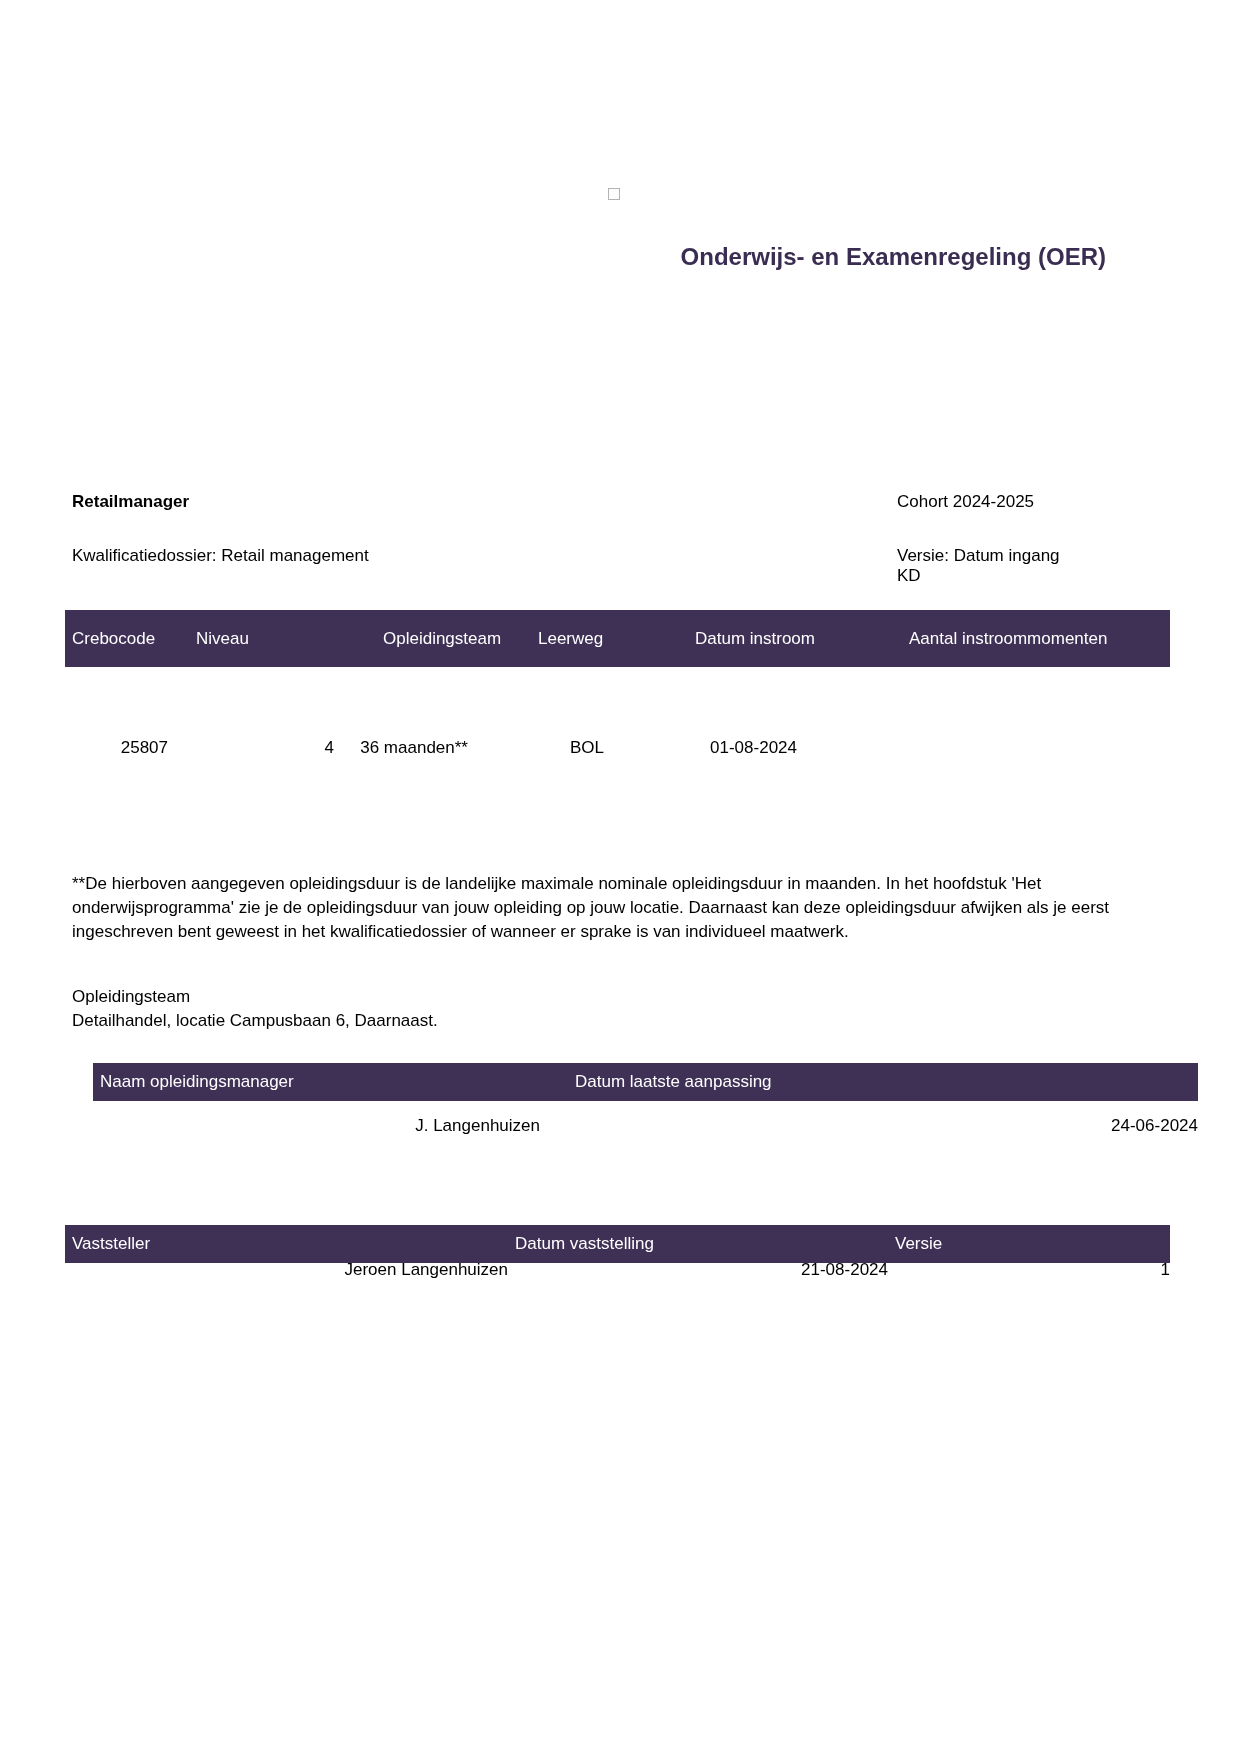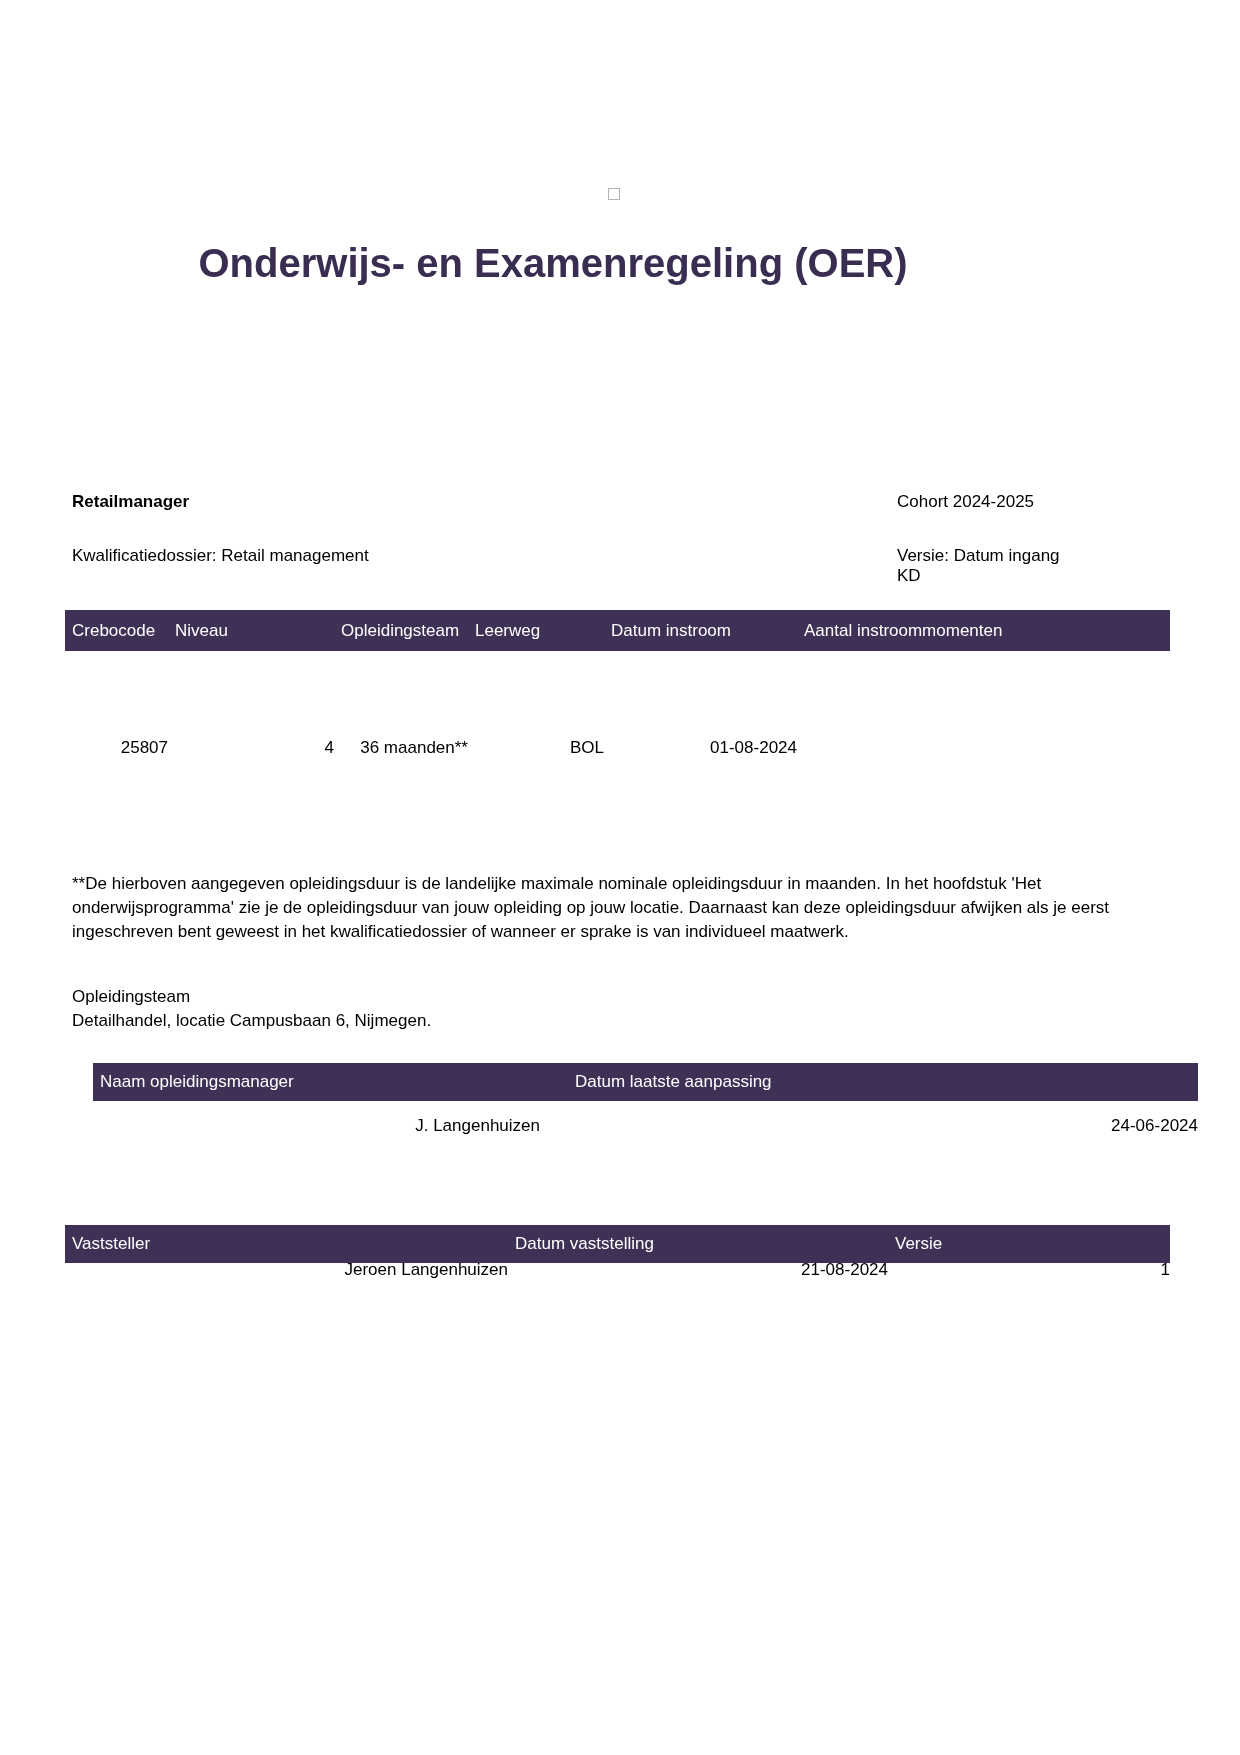--- a/index.html
+++ b/index.html
@@ -22,24 +22,24 @@
   }
   .broken-img{
     position:absolute;
     left:608px;top:188px;
     width:10px;height:10px;
     border:1px solid var(--placeholder-border);
     background:#fdfdfd;
   }
   .doc-title{
     position:absolute;
-    left:0;top:214px;
+    left:0;top:227px;
     width:1106px;
-    text-align:center;
-    font-size:40px;
+    text-align:right;
+    font-size:24px;
     font-weight:bold;
     color:var(--title-color);
     letter-spacing:0px;
   }
   .info-line{position:absolute;left:0;width:1044px;height:22px;}
   .info-left{position:absolute;left:72px;top:0;}
   .info-right{position:absolute;left:897px;top:0;}
   .bold{font-weight:bold;}
 
   .tbl{position:absolute;left:65px;width:1105px;}
@@ -57,21 +57,21 @@
     color:var(--text-color);
     text-align:right;
   }
   .cell{padding-left:7px;white-space:nowrap;overflow:hidden;}
 
   .cols-program{grid-template-columns:103px 166px 134px 136px 193px 1fr;}
   .cols-manager{grid-template-columns:475px 1fr;}
   .cols-approval{grid-template-columns:443px 380px 1fr;}
 
   #program-table{top:610px;}
-  #program-table .tbl-head{height:41px;}
+  #program-table .tbl-head{height:57px;gap:21px;}
   #program-table .tbl-row{position:absolute;left:0;top:128px;}
 
   .note{
     position:absolute;
     left:72px;top:855px;
     width:1098px;
     line-height:24px;
   }
   .team{
     position:absolute;
@@ -122,21 +122,21 @@
       <div class="cell">BOL</div>
       <div class="cell">01-08-2024</div>
       <div class="cell"></div>
     </div>
   </div>
 
   <p class="note">**De hierboven aangegeven opleidingsduur is de landelijke maximale nominale opleidingsduur in maanden. In het hoofdstuk 'Het onderwijsprogramma' zie je de opleidingsduur van jouw opleiding op jouw locatie. Daarnaast kan deze opleidingsduur afwijken als je eerst ingeschreven bent geweest in het kwalificatiedossier of wanneer er sprake is van individueel maatwerk.</p>
 
   <div class="team">
     <div>Opleidingsteam</div>
-    <div>Detailhandel, locatie Campusbaan 6, Nijmegen.</div>
+    <div>Detailhandel, locatie Campusbaan 6, Daarnaast.</div>
   </div>
 
   <div class="tbl" id="manager-table">
     <div class="tbl-head cols-manager">
       <div class="cell">Naam opleidingsmanager</div>
       <div class="cell">Datum laatste aanpassing</div>
     </div>
     <div class="tbl-row cols-manager">
       <div class="cell">J. Langenhuizen</div>
       <div class="cell">24-06-2024</div>

